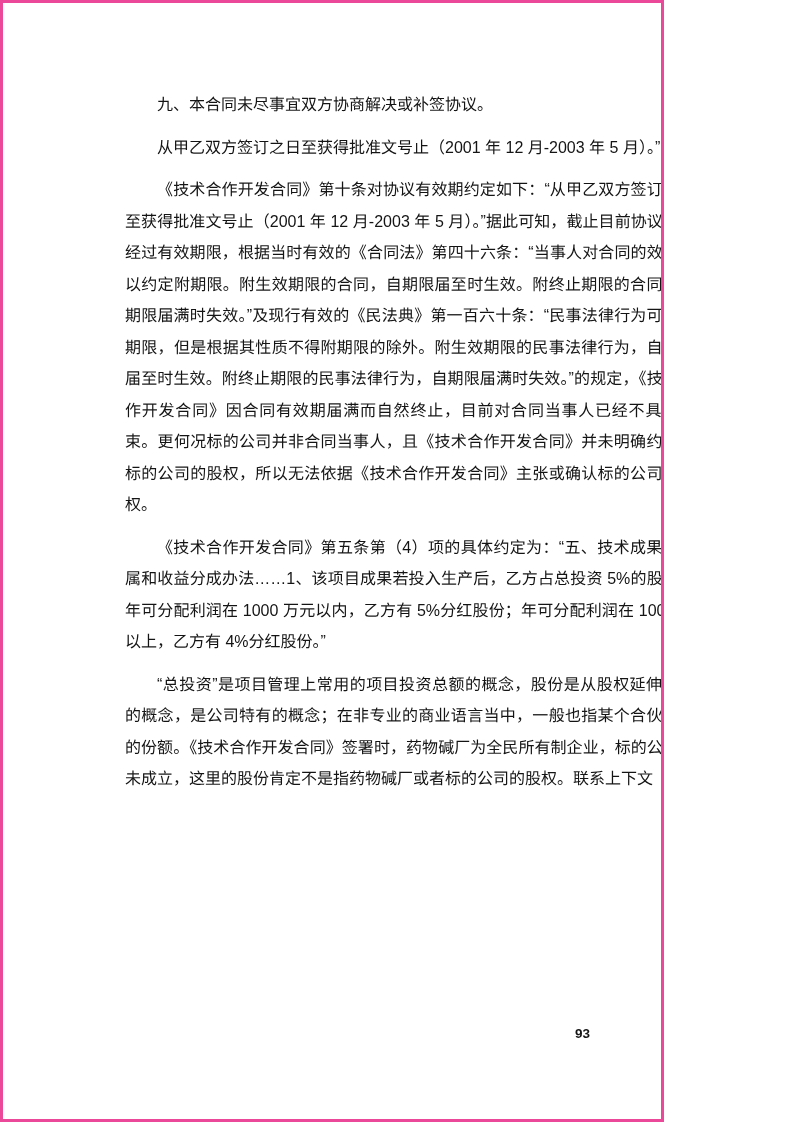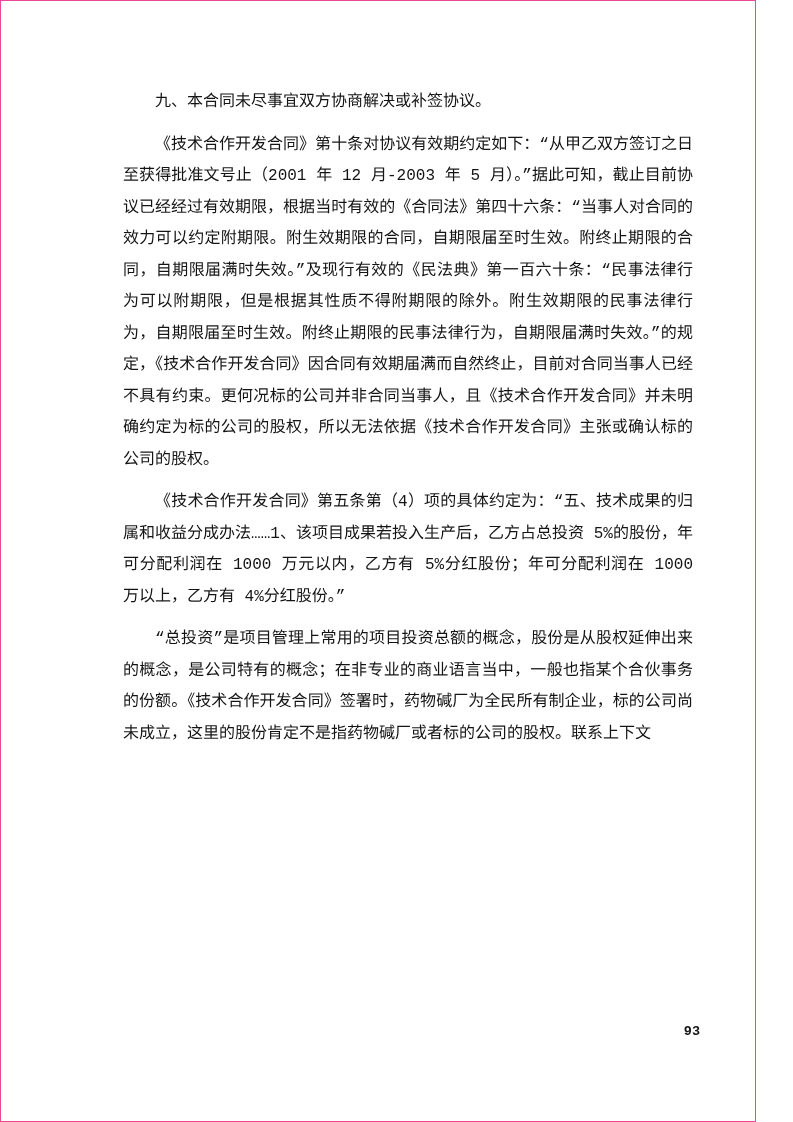--- a/index.html
+++ b/index.html
@@ -2,27 +2,27 @@
 <html lang="zh-CN"><head>
 <meta charset="utf-8">
 <style>
   html, body {
     margin: 0;
     padding: 0;
     background: #ffffff;
   }
   .page {
     position: relative;
-    width: 756px;
+    width: 664px;
     height: 1122px;
     background: #ffffff;
     box-sizing: border-box;
-    border: 1px solid #ec4899;
+    border: 3px solid #ec4899;
     overflow: hidden;
-    font-family: Liberation Mono, monospace;
+    font-family: Liberation Sans, sans-serif;
     color: #141414;
   }
   .content {
     position: absolute;
     left: 122px;
     top: 86px;
     width: 570px;
   }
   .para {
     margin: 0 0 11px 0;
@@ -32,32 +32,33 @@
     text-justify: inter-ideograph;
     text-indent: 2em;
     word-break: break-all;
   }
   .page-number {
     position: absolute;
     left: 0;
     top: 1023px;
     width: 100%;
     box-sizing: border-box;
-    padding-right: 55px;
+    padding-right: 71px;
     text-align: right;
     font-size: 13.5px;
     font-weight: bold;
     line-height: 16px;
     color: #141414;
   }
 </style>
 </head>
 <body>
 
 <div class="page">
   <main class="content">
     <p class="para">九、本合同未尽事宜双方协商解决或补签协议。</p>
+    <p class="para">从甲乙双方签订之日至获得批准文号止（2001 年 12 月-2003 年 5 月）。”</p>
     <p class="para">《技术合作开发合同》第十条对协议有效期约定如下：“从甲乙双方签订之日至获得批准文号止（2001 年 12 月-2003 年 5 月）。”据此可知，截止目前协议已经经过有效期限，根据当时有效的《合同法》第四十六条：“当事人对合同的效力可以约定附期限。附生效期限的合同，自期限届至时生效。附终止期限的合同，自期限届满时失效。”及现行有效的《民法典》第一百六十条：“民事法律行为可以附期限，但是根据其性质不得附期限的除外。附生效期限的民事法律行为，自期限届至时生效。附终止期限的民事法律行为，自期限届满时失效。”的规定，《技术合作开发合同》因合同有效期届满而自然终止，目前对合同当事人已经不具有约束。更何况标的公司并非合同当事人，且《技术合作开发合同》并未明确约定为标的公司的股权，所以无法依据《技术合作开发合同》主张或确认标的公司的股权。</p>
     <p class="para">《技术合作开发合同》第五条第（4）项的具体约定为：“五、技术成果的归属和收益分成办法……1、该项目成果若投入生产后，乙方占总投资 5%的股份，年可分配利润在 1000 万元以内，乙方有 5%分红股份；年可分配利润在 1000 万以上，乙方有 4%分红股份。”</p>
     <p class="para">“总投资”是项目管理上常用的项目投资总额的概念，股份是从股权延伸出来的概念，是公司特有的概念；在非专业的商业语言当中，一般也指某个合伙事务的份额。《技术合作开发合同》签署时，药物碱厂为全民所有制企业，标的公司尚未成立，这里的股份肯定不是指药物碱厂或者标的公司的股权。联系上下文</p>
   </main>
   <div class="page-number">93</div>
 </div>
 
 </body></html>

